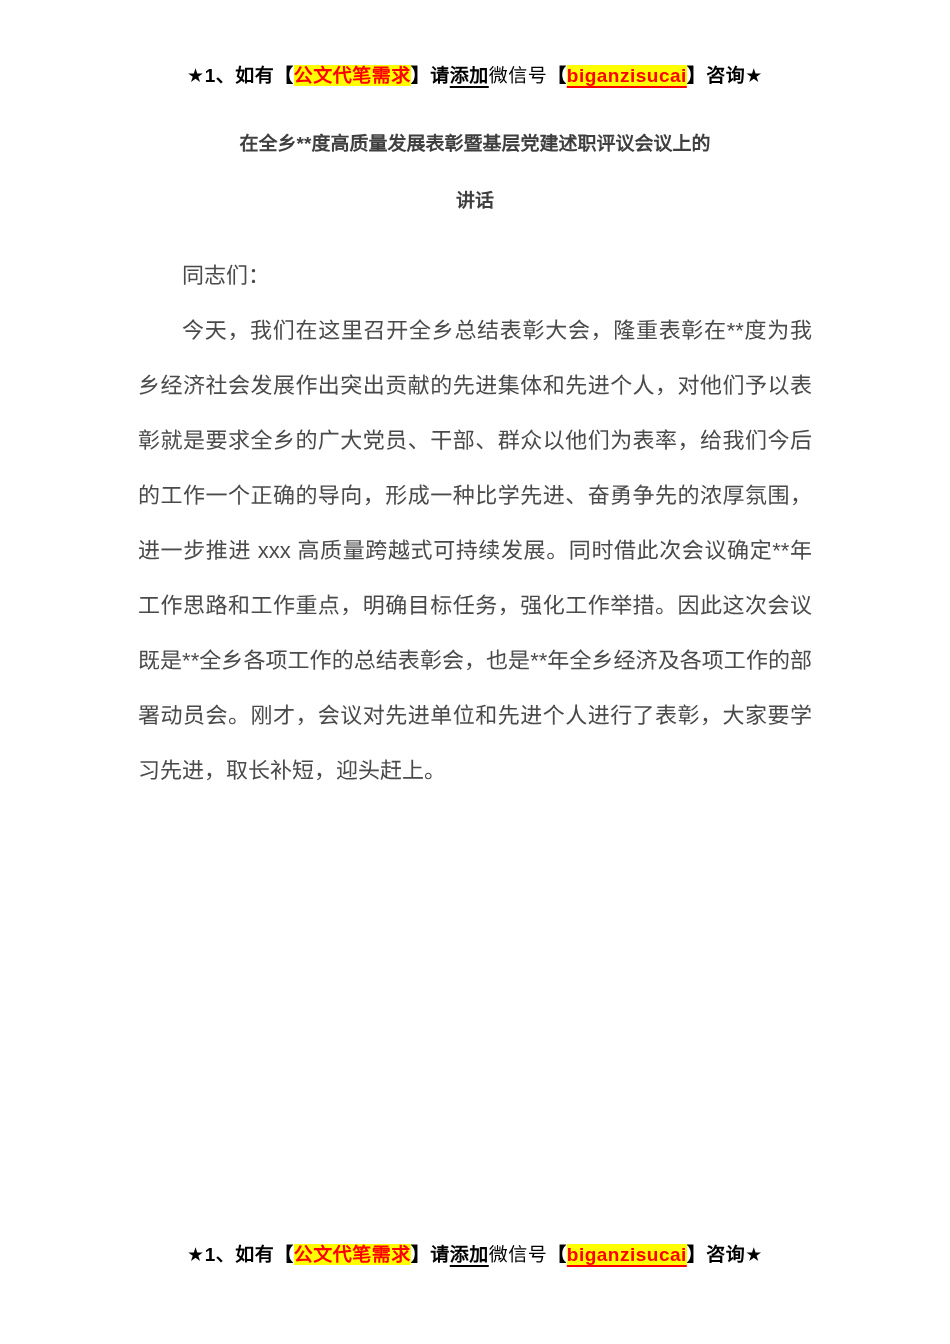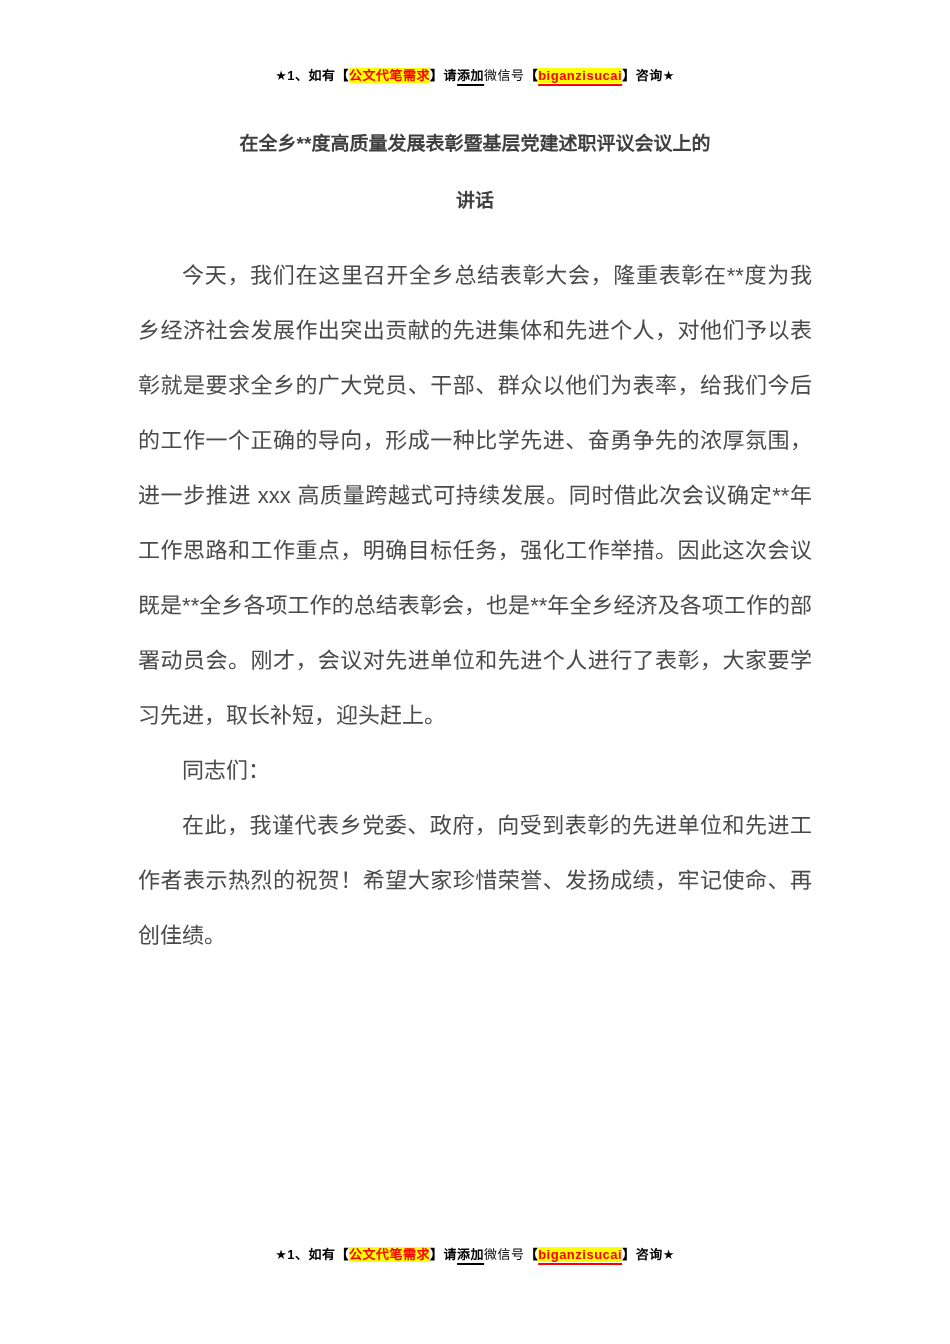--- a/index.html
+++ b/index.html
@@ -18,21 +18,21 @@
     background: #ffffff;
     box-sizing: border-box;
     padding: 62px 138px 76px 138px;
     display: flex;
     flex-direction: column;
     overflow: hidden;
   }
   
   .notice {
     text-align: center;
-    font-size: 13px;
+    font-size: 19px;
     line-height: 27px;
     font-weight: bold;
     color: #000000;
     white-space: nowrap;
     letter-spacing: 0.5px;
   }
   .notice .seg-b  { font-weight: bold; }
   .notice .seg-r  { font-weight: normal; }
   .notice .seg-bu {
     font-weight: bold;
@@ -87,23 +87,22 @@
   <div class="notice notice-header">
     <div class="notice-line"><span class="seg-b">★1、如有【</span><span class="seg-hl">公文代笔需求</span><span class="seg-b">】请</span><span class="seg-bu">添加</span><span class="seg-r">微信号</span><span class="seg-b">【</span><span class="seg-hlu">biganzisucai</span><span class="seg-b">】咨询★</span></div>
   </div>
 
   <h1 class="doc-title">
       <div>在全乡**度高质量发展表彰暨基层党建述职评议会议上的</div>
       <div>讲话</div>
     </h1>
 
   <div class="doc-body">
+      <p>同志们：</p>
       <p>今天，我们在这里召开全乡总结表彰大会，隆重表彰在**度为我乡经济社会发展作出突出贡献的先进集体和先进个人，对他们予以表彰就是要求全乡的广大党员、干部、群众以他们为表率，给我们今后的工作一个正确的导向，形成一种比学先进、奋勇争先的浓厚氛围，进一步推进 xxx 高质量跨越式可持续发展。同时借此次会议确定**年工作思路和工作重点，明确目标任务，强化工作举措。因此这次会议既是**全乡各项工作的总结表彰会，也是**年全乡经济及各项工作的部署动员会。刚才，会议对先进单位和先进个人进行了表彰，大家要学习先进，取长补短，迎头赶上。</p>
-      <p>同志们：</p>
-      <p>在此，我谨代表乡党委、政府，向受到表彰的先进单位和先进工作者表示热烈的祝贺！希望大家珍惜荣誉、发扬成绩，牢记使命、再创佳绩。</p>
     </div>
 
   <div class="notice notice-footer">
     <div class="notice-line"><span class="seg-b">★1、如有【</span><span class="seg-hl">公文代笔需求</span><span class="seg-b">】请</span><span class="seg-bu">添加</span><span class="seg-r">微信号</span><span class="seg-b">【</span><span class="seg-hlu">biganzisucai</span><span class="seg-b">】咨询★</span></div>
 
   </div>
 
 </div>
 
 </body></html>

